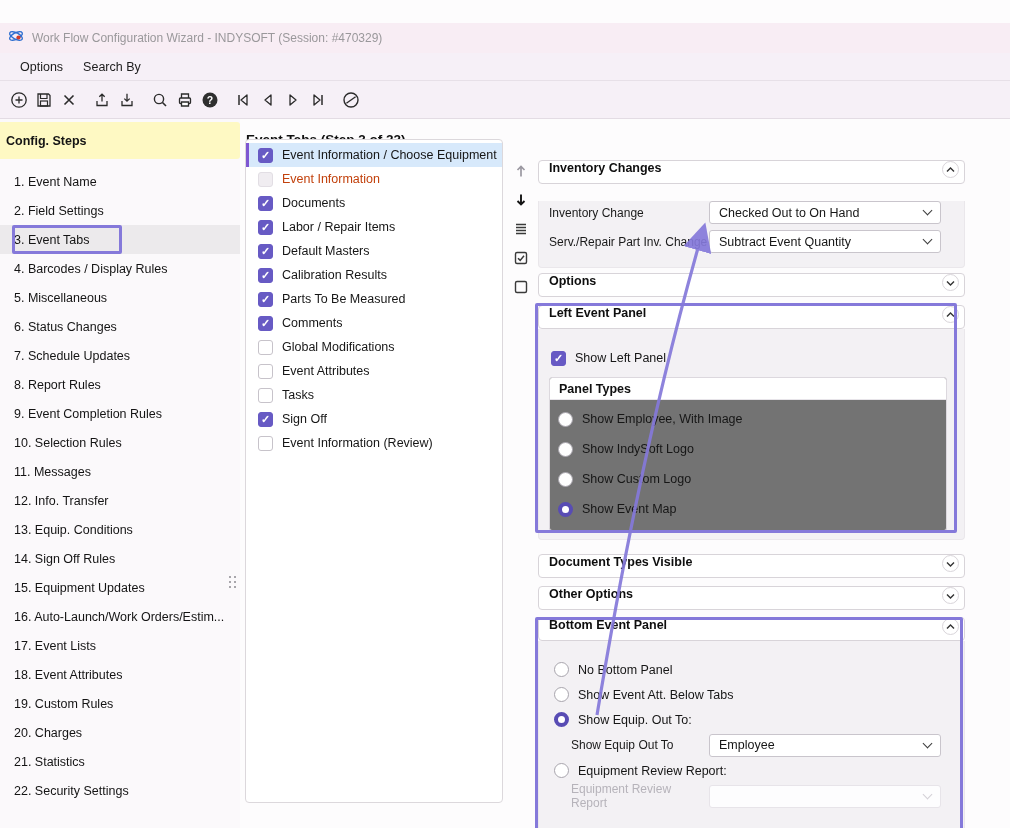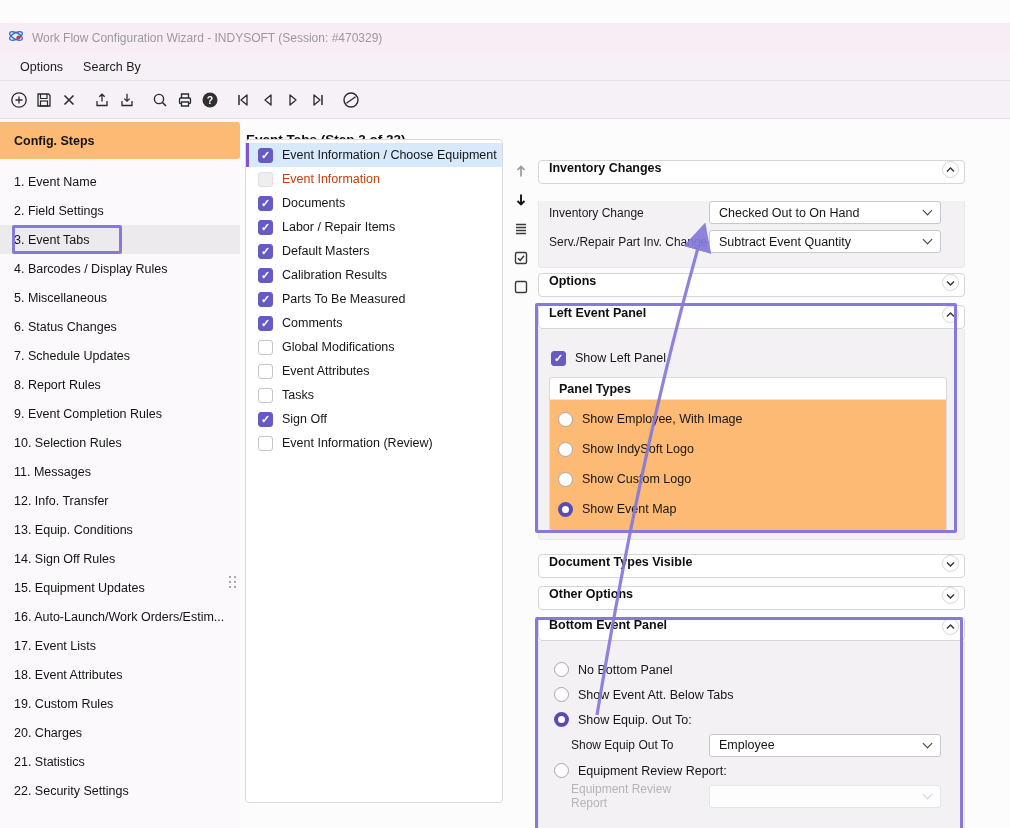--- a/index.html
+++ b/index.html
@@ -17,22 +17,22 @@
   .menubar .mitem { font-size:12.5px; color:#1c1c1c; cursor:default; }
   .toolbar { position:absolute; top:58px; left:0; right:0; height:38px; background:#f6f0f7;
              display:flex; align-items:center; padding-left:6px; border-bottom:1px solid #e3dce4; }
   .tbtn { width:25px; height:26px; border:none; background:transparent; display:flex;
           align-items:center; justify-content:center; cursor:pointer; }
   .tbtn.gap { margin-left:8px; }
   .tbtn svg { display:block; }
 
   
   .sidebar { position:absolute; top:96px; left:0; width:240px; bottom:0; background:#fbf9fb; }
-  .cfg-header { margin-top:3px; height:37px; background:#fdba74; border-radius:0 3px 3px 0;
-                display:flex; align-items:center; padding-left:14px; font-weight:bold; font-size:12.5px; color:#141414; }
+  .cfg-header { margin-top:3px; height:37px; background:#fef9c3; border-radius:0 3px 3px 0;
+                display:flex; align-items:center; padding-left:6px; font-weight:bold; font-size:12.5px; color:#141414; }
   .steps { margin-top:8px; }
   .step { height:29px; display:flex; align-items:center; padding-left:14px; font-size:12.5px;
           color:#141414; cursor:pointer; }
   .step.selected { background:#eceaec; }
   .drag-handle { position:absolute; left:229px; top:553px; width:10px; height:16px;
                  display:grid; grid-template-columns:2px 2px; grid-auto-rows:2px; gap:3px; }
   .drag-handle i { width:2px; height:2px; border-radius:50%; background:#8d8a90; }
 
   
   .main-heading { position:absolute; left:246px; top:109px; font-weight:bold; font-size:13.5px; color:#101010; }
@@ -85,21 +85,21 @@
   .dd { width:232px; height:23px; background:#fff; border:1px solid #c9c5cc; border-radius:3px;
         display:flex; align-items:center; justify-content:space-between; padding:0 9px; font-size:12.5px;
         color:#161616; cursor:pointer; flex:none; }
   .dd .chev { width:7px; height:7px; border-right:1.7px solid #3c3c3c; border-bottom:1.7px solid #3c3c3c;
               transform:rotate(45deg); margin-top:-4px; flex:none; }
   .dd.disabled { border-color:#e7e4e9; background:#fdfdfe; color:#bab7bd; }
   .dd.disabled .chev { border-color:#d3d0d6; }
 
   .sec-left .sec-body { padding:17px 0 8px; }
   .cbrow { display:flex; align-items:center; gap:9px; height:24px; padding-left:12px; font-size:12.5px; }
-  .group { margin:7px 17px 0 10px; border:1px solid #dcd8de; border-radius:3px; background:#fdba74; overflow:hidden; }
+  .group { margin:7px 17px 0 10px; border:1px solid #dcd8de; border-radius:3px; background:#737373; overflow:hidden; }
   .group-header { height:22px; background:#fff; border-bottom:1px solid #e7e4e9; display:flex; align-items:center;
                   padding-left:9px; font-weight:bold; font-size:12.5px; color:#101010; }
   .group-list { padding:4px 8px 6px; }
   .rrow { display:flex; align-items:center; gap:9px; height:30px; font-size:12.5px; color:#161616; }
 
   .radio { width:15px; height:15px; border-radius:50%; border:1px solid #a8a5ad; background:#fff; flex:none; cursor:pointer; }
   .radio.on { border:4px solid #584cb4; }
 
   .brow { display:flex; align-items:center; gap:9px; height:25px; padding-left:15px; font-size:12.5px; }
   .bfield { display:flex; align-items:center; justify-content:space-between; height:24px; margin:1px 23px 1px 32px; }

